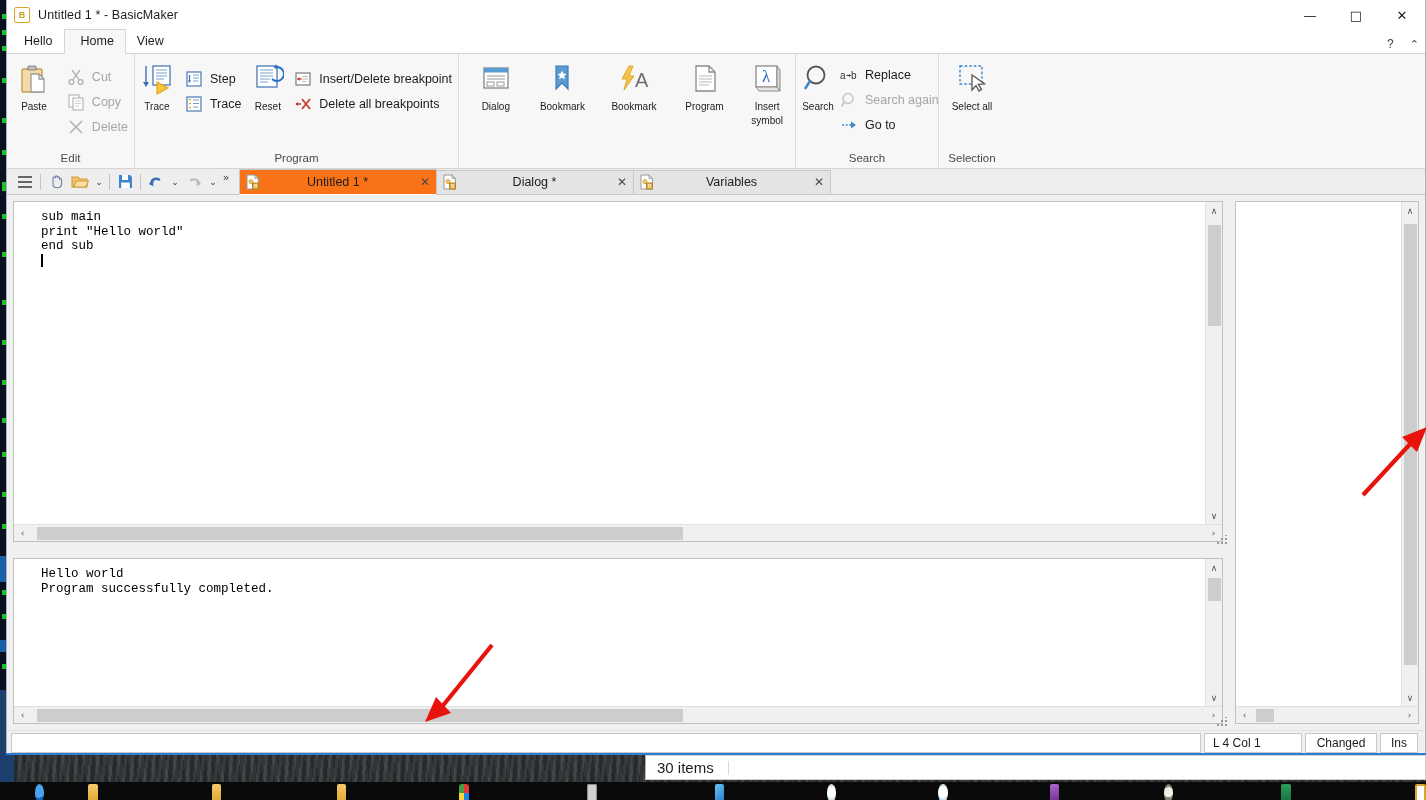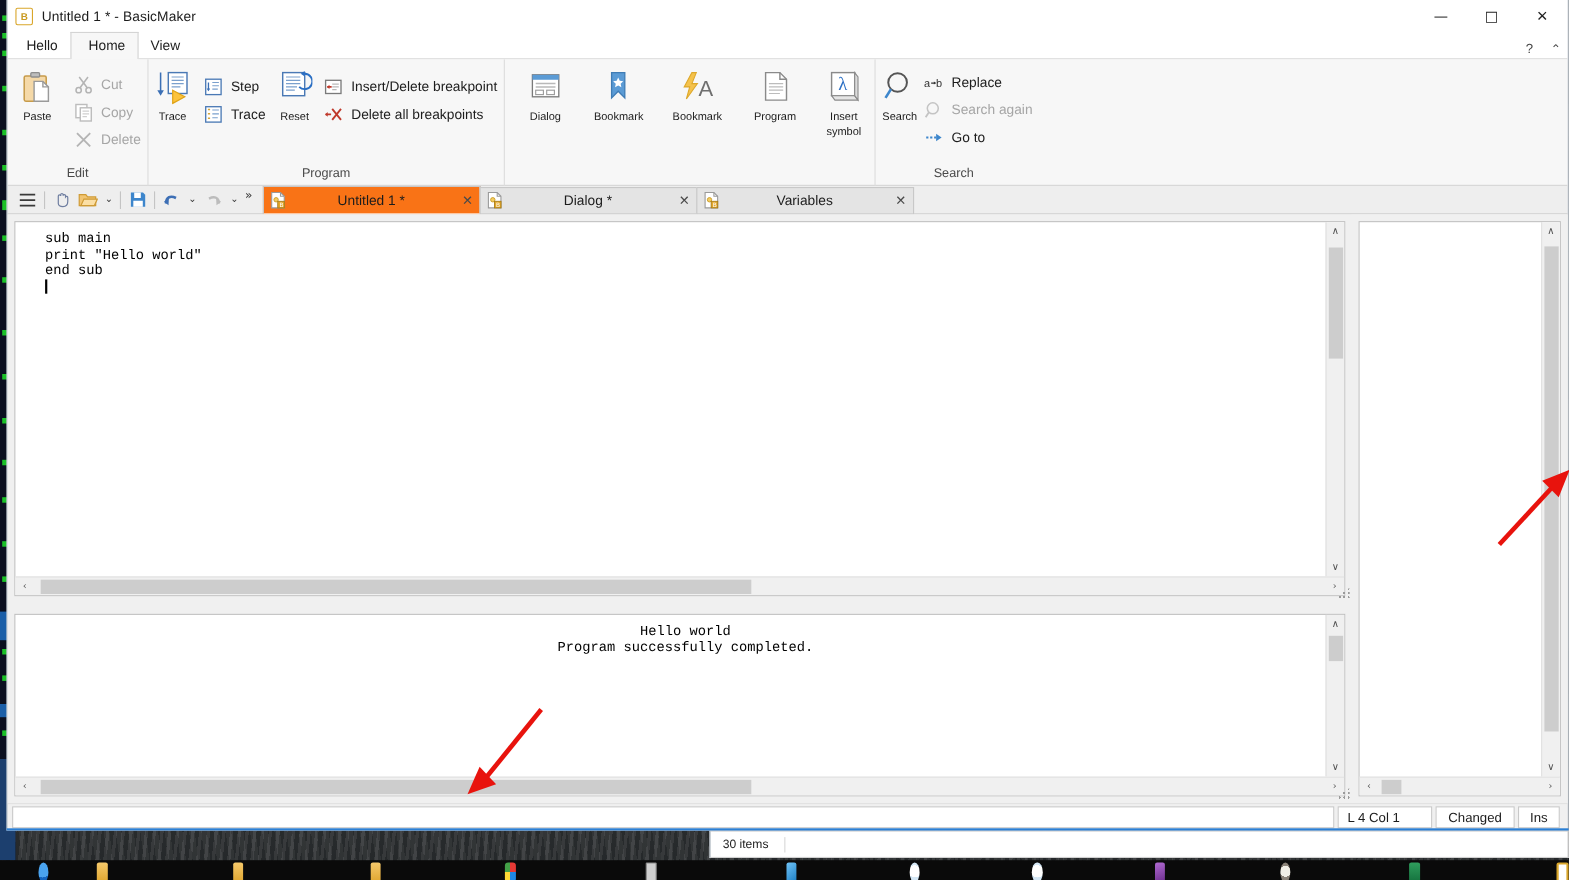--- a/index.html
+++ b/index.html
@@ -258,21 +258,21 @@
     font-size: 12px; color: #1c1c1c; margin-right: 3px;
   }
   #sb-msg { flex: 1 1 auto; }
 
   
   #explorerbar {
     position: absolute; left: 645px; top: 755px; width: 781px; height: 25px;
     background: #ffffff; border: 1px solid #d0d0d0; border-left: 1px solid #a9b4bd;
     display: flex; align-items: center; z-index: 12;
   }
-  #explorerbar .lbl { font-size: 11px; color: #1c1c1c; margin-left: 11px; }
+  #explorerbar .lbl { font-size: 15px; color: #1c1c1c; margin-left: 11px; }
   #explorerbar .vdiv { width: 1px; height: 14px; background: #d8d8d8; margin-left: 14px; }
 
   
   #winbottomline {
     position: absolute; left: 6px; top: 753px; width: 1420px; height: 2px;
     background: #2b7fd4; z-index: 14;
   }
 
   
   .arrow { position: absolute; z-index: 25; pointer-events: none; }
@@ -555,20 +555,34 @@
                 <path d="M16 9 l-5 -3.4 v6.8 z" fill="#3d86cc"></path>
               </svg>
             </span>
             <span class="lab">Go to</span>
           </div>
         </div>
       </div>
       <div class="glabel">Search</div>
     </div>
 
+    <div class="rgroup" style="width:67px;">
+      <div class="gbody" style="justify-content:center;">
+        <div class="bigbtn" style="width:60px;">
+          <span>
+            <svg class="ico32" viewBox="0 0 32 32">
+              <rect x="4" y="3" width="22" height="18" fill="none" stroke="#3d86cc" stroke-width="1.4" stroke-dasharray="2.6 2"></rect>
+              <path d="M16 12 L16 27 L20 22.5 L23 28 L25.5 26.6 L22.4 21.3 L28.5 20.8 z" fill="#fff" stroke="#555" stroke-width="1.3"></path>
+            </svg>
+          </span>
+          <span class="lab" style="line-height:14px;">Select all</span>
+        </div>
+      </div>
+      <div class="glabel">Selection</div>
+    </div>
   </div>
 
   <div id="qatrow">
     <div style="width:6px"></div>
     <div class="qa">
       <svg width="16" height="14" viewBox="0 0 16 14">
           <path d="M1 2h14M1 7h14M1 12h14" stroke="#3a3a3a" stroke-width="1.6"></path>
         </svg>
     </div>
     <div class="qsep"></div>
@@ -685,21 +699,21 @@
               <div class="hthumb" style="left:0.5%;width:55%;"></div>
             </div>
             <div class="sbbtn">›</div>
           </div>
         </div>
         <div class="grip" style="right:2px;bottom:2px;"></div>
       </div>
 
       <div class="splitter"></div>
 
-      <div class="pane" style="flex:1 1 auto;text-align:center;">
+      <div class="pane" style="flex:1 1 auto;">
         <div class="paneinner">
           <div class="codearea">
             <div class="codetext"><span>Hello world</span>
 <span>Program successfully completed.</span></div>
             <div class="vsb">
               <div class="sbbtn">∧</div>
               <div class="vtrack">
                 <div class="vthumb" style="top:2%;height:20%;"></div>
               </div>
               <div class="sbbtn">∨</div>
@@ -737,21 +751,21 @@
             </div>
             <div class="sbbtn">›</div>
           </div>
         </div>
       </div>
     </div>
   </div>
 
   <div id="statusbar">
     <div class="sbcell" id="sb-msg"></div>
-    <div class="sbcell" style="width:86px;justify-content:flex-start;">L 4 Col 1</div>
+    <div class="sbcell" style="width:98px;justify-content:flex-start;">L 4 Col 1</div>
     <div class="sbcell" style="width:72px;justify-content:center;">Changed</div>
     <div class="sbcell" style="width:38px;justify-content:center;">Ins</div>
   </div>
 </div>
 
 <div id="winbottomline"></div>
 
 <div id="explorerbar">
   <span class="lbl">30 items</span>
   <span class="vdiv"></span>

